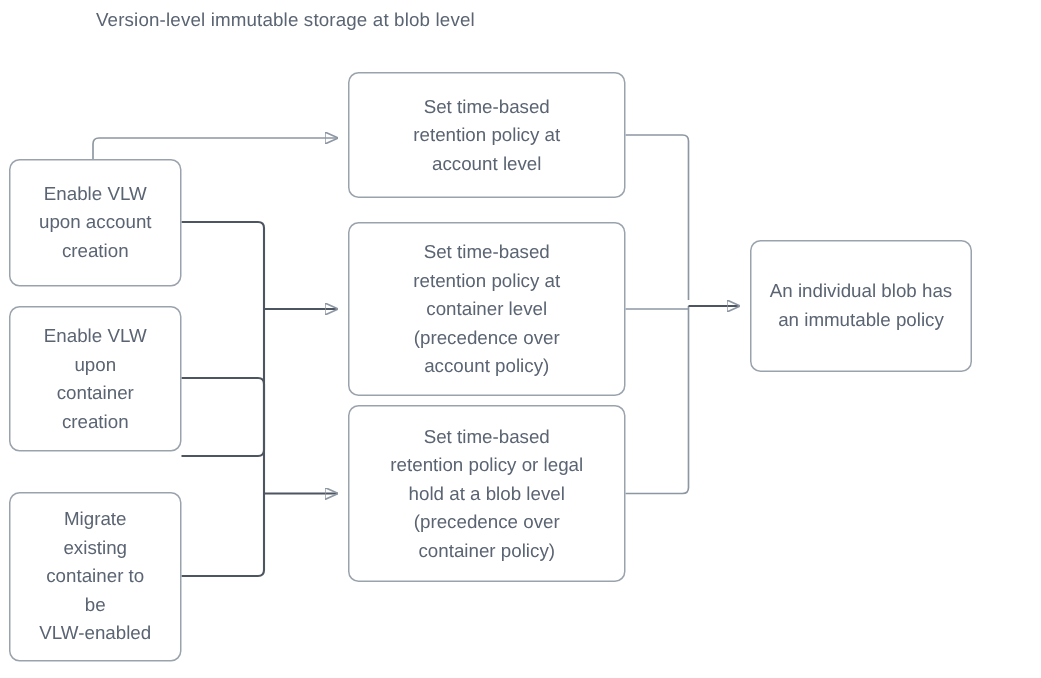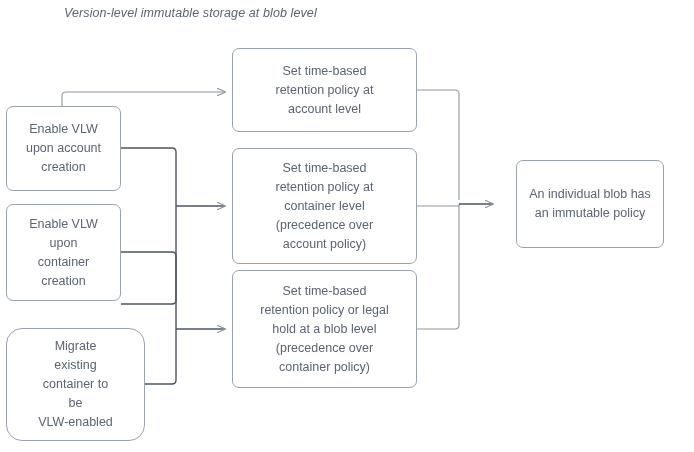--- a/index.html
+++ b/index.html
@@ -18,21 +18,20 @@
     overflow: hidden;
   }
   #title {
     position: absolute;
     left: 64px;
     top: 6px;
     font-size: 12.5px;
     color: #5a6472;
     letter-spacing: 0.1px;
     white-space: nowrap;
-    font-style: italic;
   }
   .node {
     position: absolute;
     box-sizing: border-box;
     border: 1px solid #9aa3ad;
     border-radius: 7px;
     background: #ffffff;
     display: flex;
     align-items: center;
     justify-content: center;
@@ -106,21 +105,21 @@
 
   <div class="node" style="left:6px; top:106px; width:115px; height:85px;">Enable VLW
 upon account
 creation</div>
 
   <div class="node" style="left:6px; top:204px; width:115px; height:97px;">Enable VLW
 upon
 container
 creation</div>
 
-  <div class="node" style="left:6px; top:328px; width:139px; height:113px;border-radius:16px;">Migrate
+  <div class="node" style="left:6px; top:328px; width:115px; height:113px;">Migrate
 existing
 container to
 be
 VLW-enabled</div>
 
   <div class="node" style="left:232px; top:48px; width:185px; height:84px;">Set time-based
 retention policy at
 account level</div>
 
   <div class="node" style="left:232px; top:148px; width:185px; height:116px;">Set time-based
@@ -128,16 +127,16 @@
 container level
 (precedence over
 account policy)</div>
 
   <div class="node" style="left:232px; top:270px; width:185px; height:118px;">Set time-based
 retention policy or legal
 hold at a blob level
 (precedence over
 container policy)</div>
 
-  <div class="node" style="left:500px; top:160px; width:148px; height:88px;margin-left:16px;">An individual blob has
+  <div class="node" style="left:500px; top:160px; width:148px; height:88px;">An individual blob has
 an immutable policy</div>
 
 </div>
 
 </body></html>

